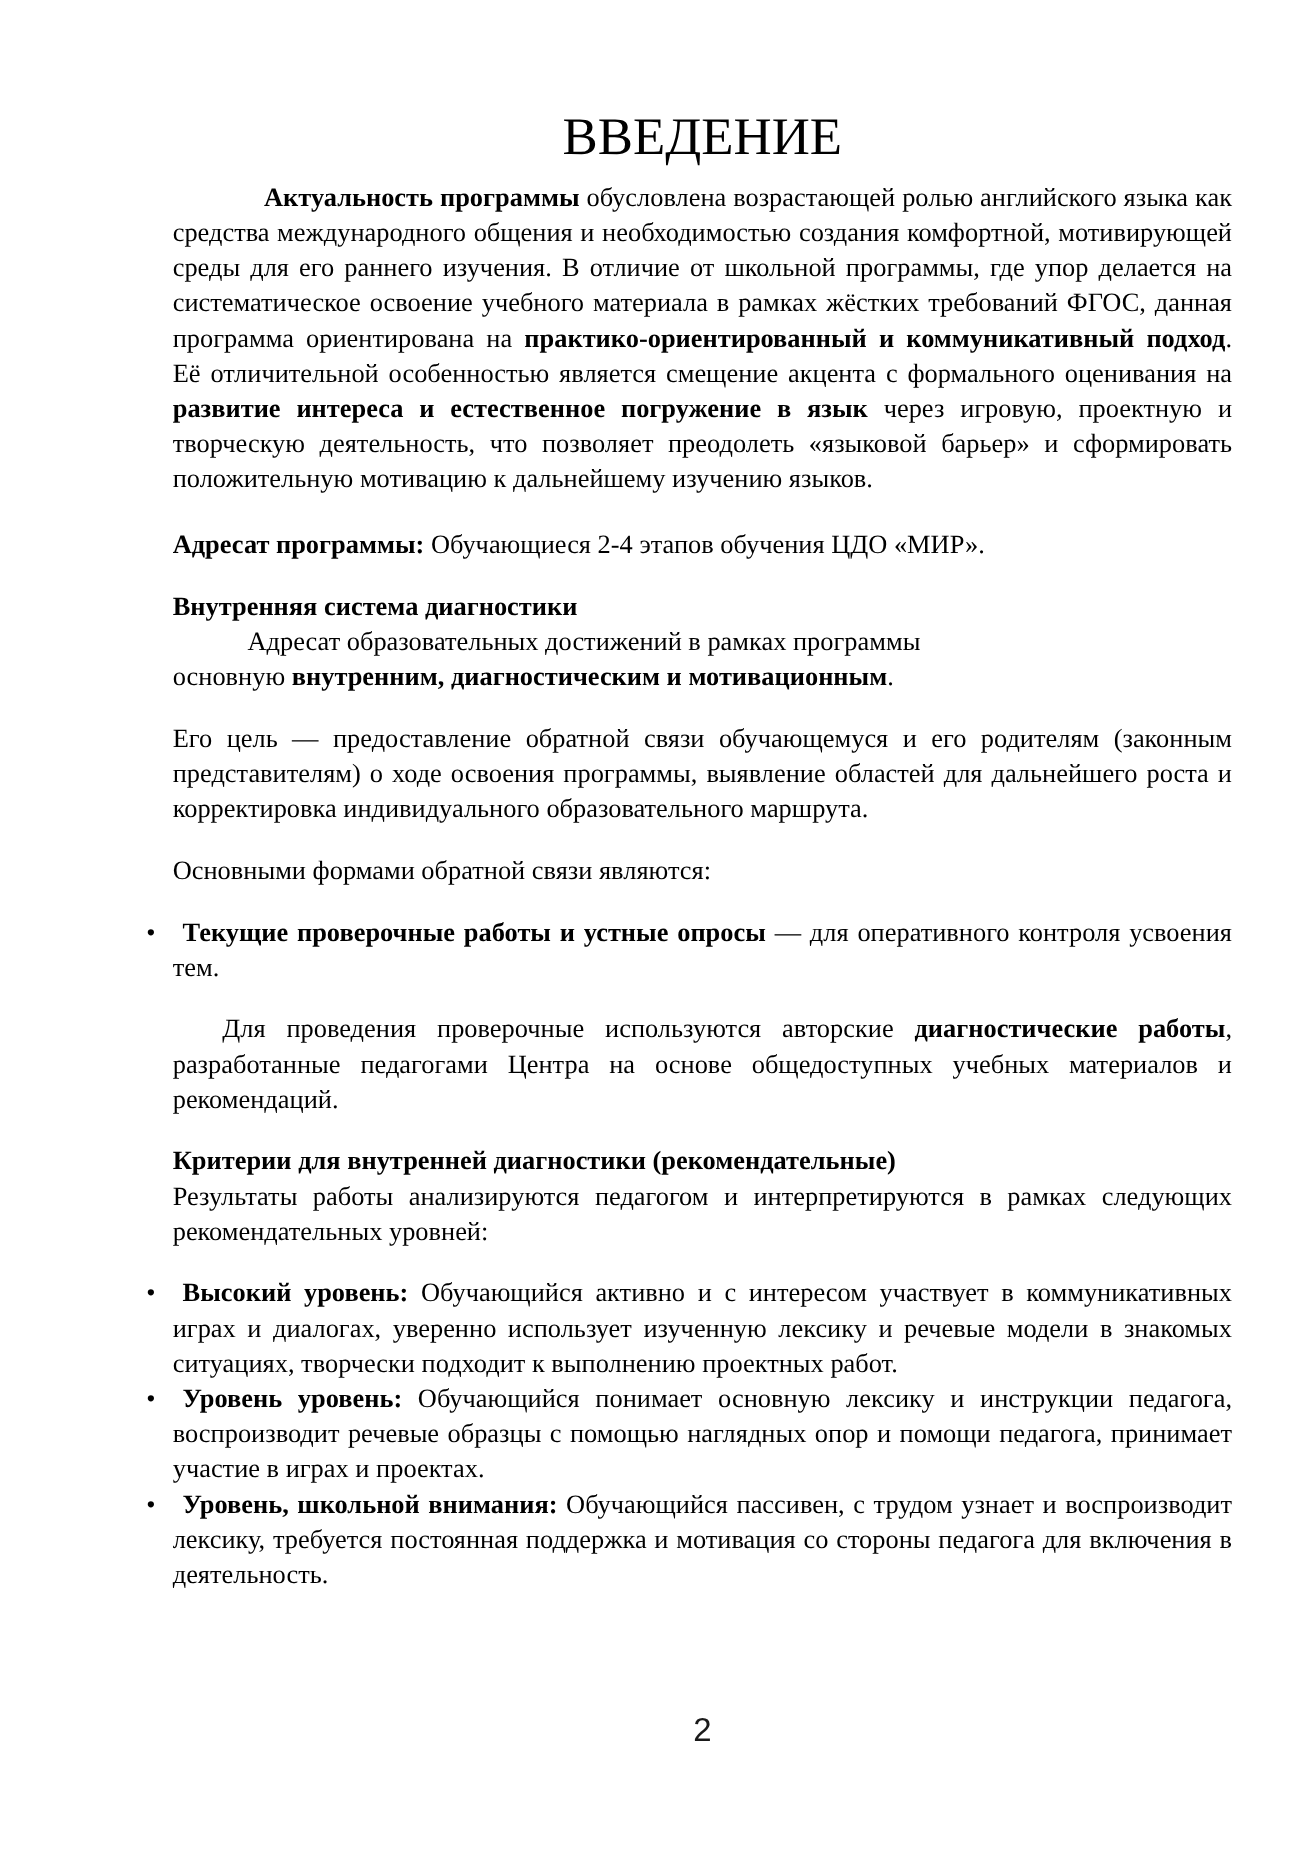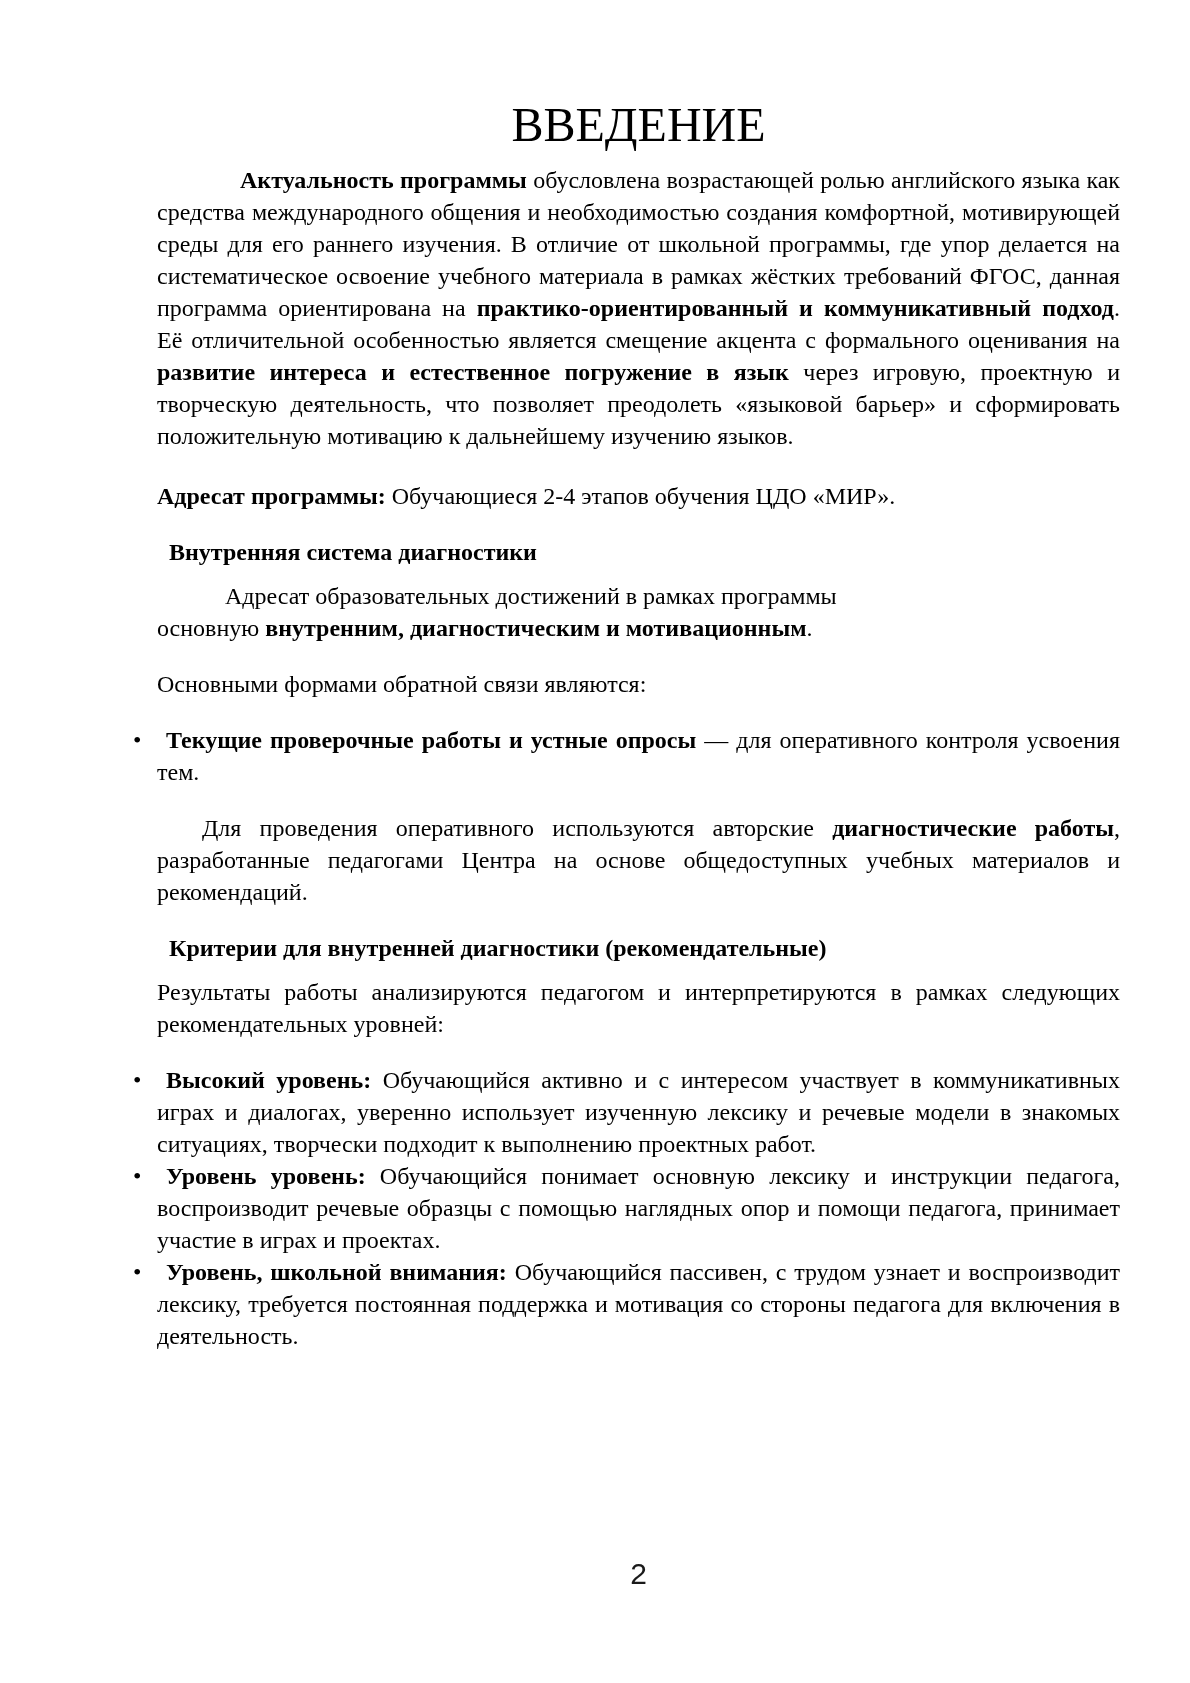--- a/index.html
+++ b/index.html
@@ -34,21 +34,21 @@
     text-align: center;
     font-weight: normal;
     margin: 0 0 23px 0;
   }
   .indent-lg { text-indent: 83px; }
   .indent-md { text-indent: 68px; }
   .indent-sm { text-indent: 45px; }
   .mb-lg { margin-bottom: 28px !important; }
   .heading {
     font-weight: bold;
-    margin: 12px !important;
+    margin: 0 !important;
     text-align: left;
   }
   .plain { text-align: left; }
   ul.doc-list {
     list-style: none;
     margin: 0 0 24px 0;
     padding: 0;
   }
   ul.doc-list li {
     position: relative;
@@ -84,31 +84,32 @@
     <h1 class="doc-title">ВВЕДЕНИЕ</h1>
 
     <p class="indent-lg mb-lg"><b>Актуальность программы</b><span> обусловлена возрастающей ролью английского языка как средства международного общения и необходимостью создания комфортной, мотивирующей среды для его раннего изучения. В отличие от школьной программы, где упор делается на систематическое освоение учебного материала в рамках жёстких требований ФГОС, данная программа ориентирована на </span><b>практико-ориентированный и коммуникативный подход</b><span>. Её отличительной особенностью является смещение акцента с формального оценивания на </span><b>развитие интереса и естественное погружение в язык</b><span> через игровую, проектную и творческую деятельность, что позволяет преодолеть «языковой барьер» и сформировать положительную мотивацию к дальнейшему изучению языков.</span></p>
 
     <p class="plain"><b>Адресат программы:</b><span> Обучающиеся 2-4 этапов обучения ЦДО «МИР».</span></p>
 
     <p class="heading">Внутренняя система диагностики</p>
 
     <p class="indent-md"><span>Адресат образовательных достижений в рамках программы</span><br><span>основную </span><b>внутренним, диагностическим и мотивационным</b><span>.</span></p>
 
+    <p><span>Его цель — предоставление обратной связи обучающемуся и его родителям (законным представителям) о ходе освоения программы, выявление областей для дальнейшего роста и корректировка индивидуального образовательного маршрута.</span></p>
 
     <p class="plain"><span>Основными формами обратной связи являются:</span></p>
 
     <ul class="doc-list">
       <li>
         <span class="bullet">•</span><span><b>Текущие проверочные работы и устные опросы</b><span> — для оперативного контроля усвоения тем.</span></span>
       </li>
     </ul>
 
 
-    <p class="indent-sm"><span>Для проведения оперативного используются авторские </span><b>диагностические работы</b><span>, разработанные педагогами Центра на основе общедоступных учебных материалов и рекомендаций.</span></p>
+    <p class="indent-sm"><span>Для проведения проверочные используются авторские </span><b>диагностические работы</b><span>, разработанные педагогами Центра на основе общедоступных учебных материалов и рекомендаций.</span></p>
 
     <p class="heading">Критерии для внутренней диагностики (рекомендательные)</p>
 
     <p><span>Результаты работы анализируются педагогом и интерпретируются в рамках следующих рекомендательных уровней:</span></p>
 
     <ul class="doc-list">
       <li>
         <span class="bullet">•</span><span><b>Высокий уровень:</b><span> Обучающийся активно и с интересом участвует в коммуникативных играх и диалогах, уверенно использует изученную лексику и речевые модели в знакомых ситуациях, творчески подходит к выполнению проектных работ.</span></span>
       </li>
       <li>

